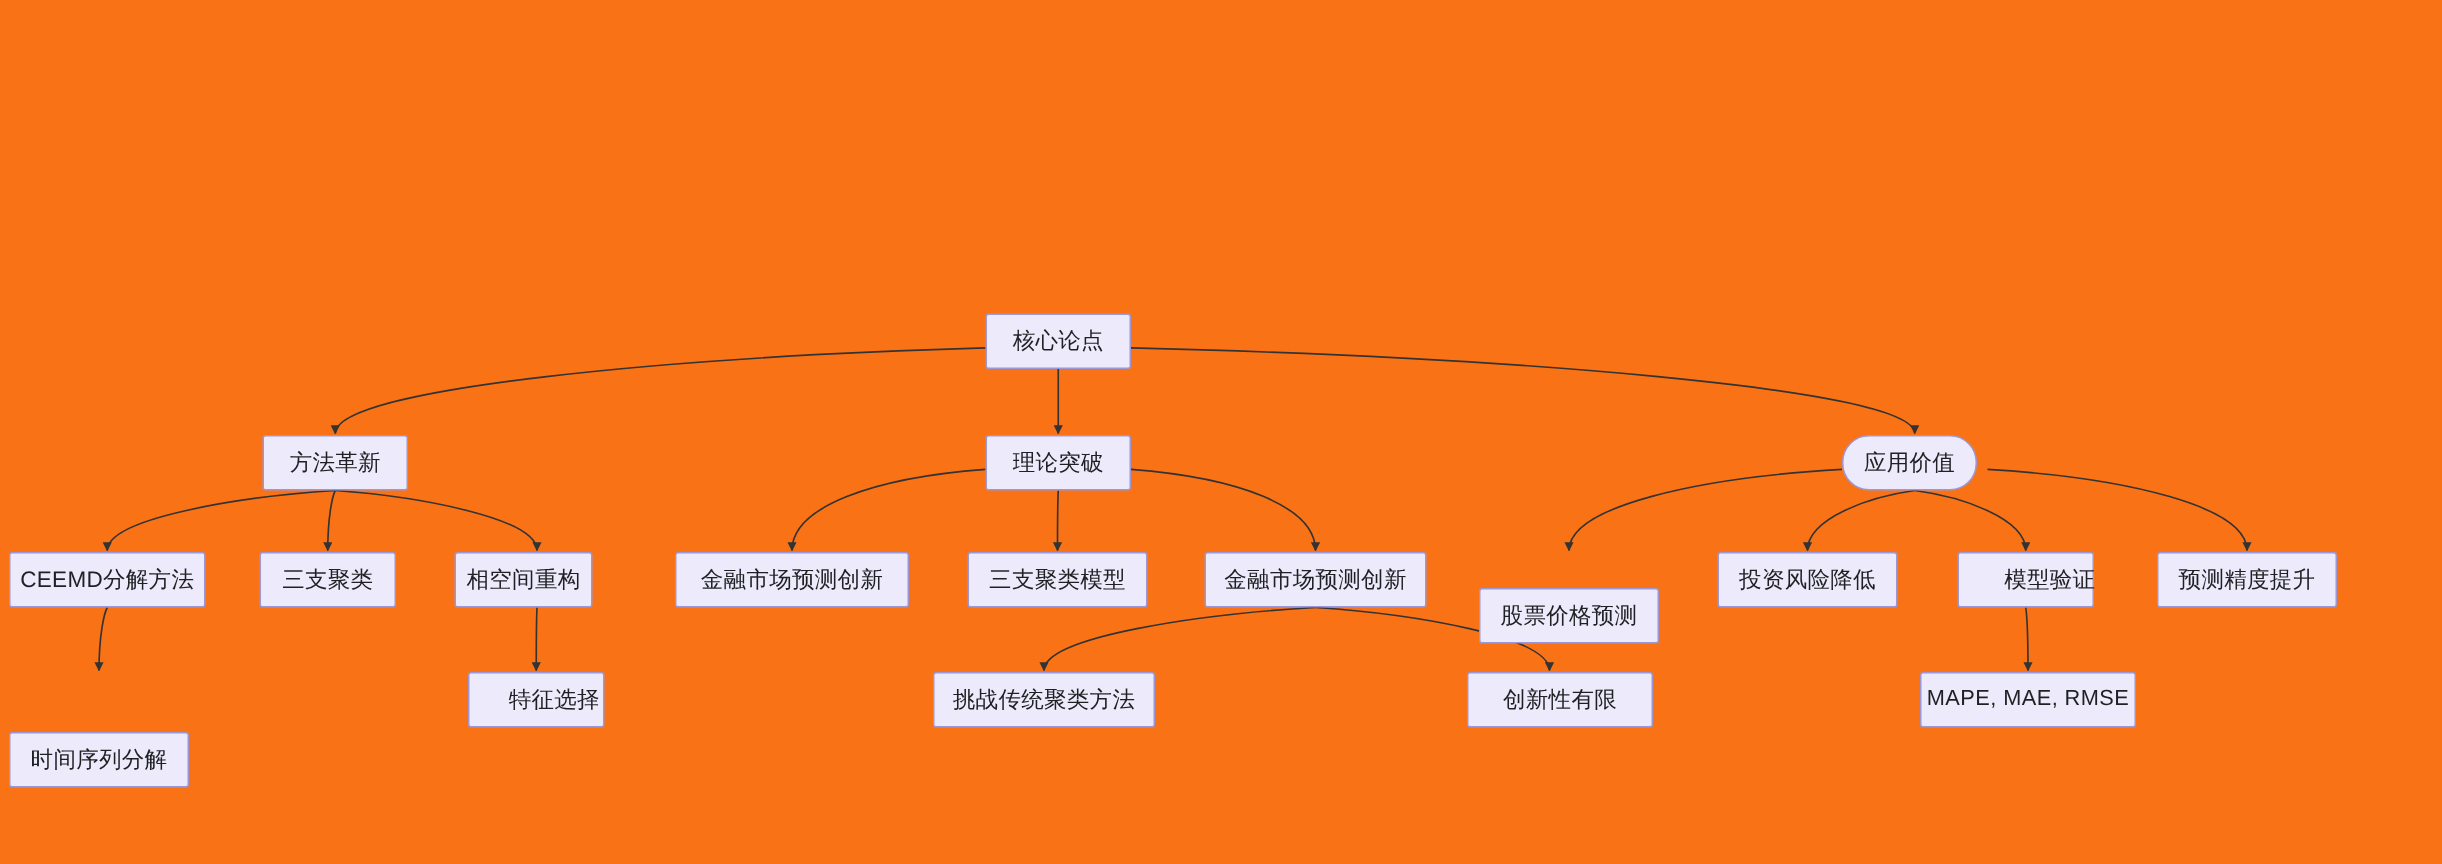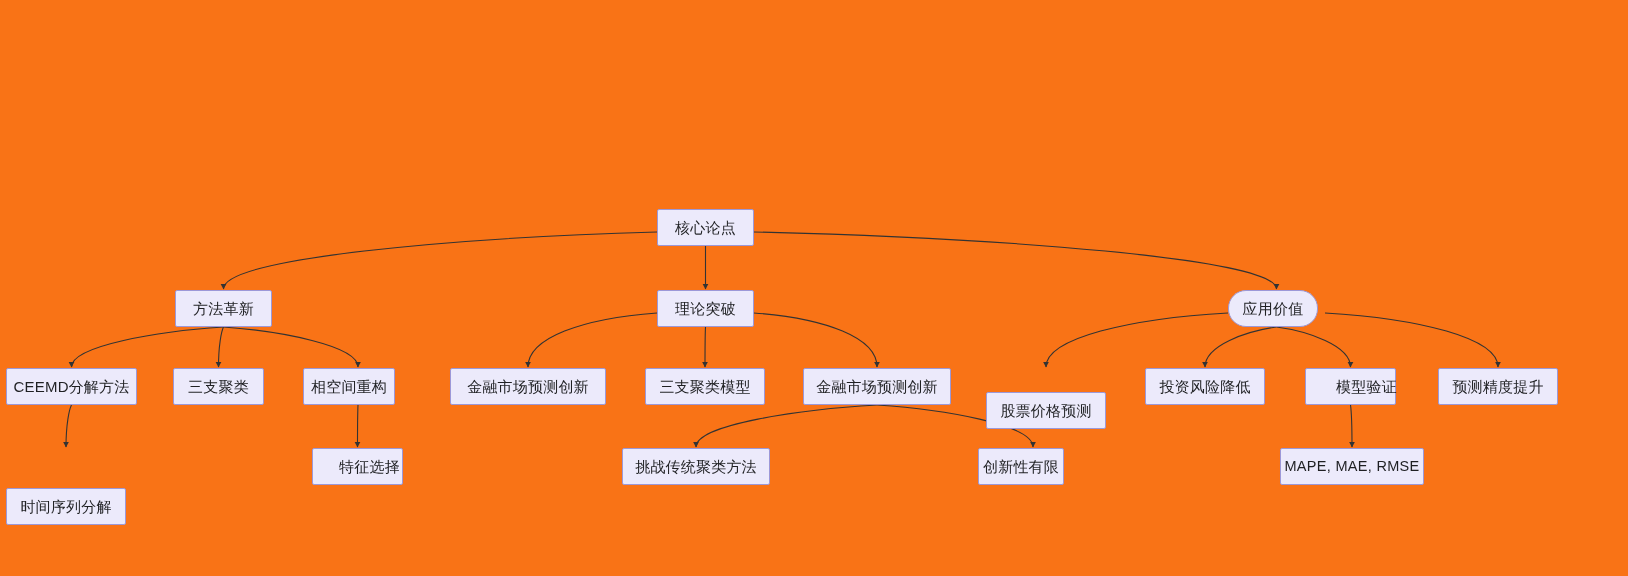--- a/index.html
+++ b/index.html
@@ -127,20 +127,20 @@
       </div>
       <div class="node" style="left: 6px; top: 448px; width: 120px; height: 37px; margin-top: 40px;">
         <span class="node-label">时间序列分解</span>
       </div>
       <div class="node" style="left: 312px; top: 448px; width: 91px; height: 37px; padding-left: 24px;">
         <span class="node-label">特征选择</span>
       </div>
       <div class="node" style="left: 622px; top: 448px; width: 148px; height: 37px;">
         <span class="node-label">挑战传统聚类方法</span>
       </div>
-      <div class="node" style="left: 978px; top: 448px; width: 86px; height: 37px;">
+      <div class="node" style="left: 978px; top: 448px; width: 124px; height: 37px;">
         <span class="node-label">创新性有限</span>
       </div>
       <div class="node latin" style="left: 1280px; top: 448px; width: 144px; height: 37px;">
         <span class="node-label">MAPE, MAE, RMSE</span>
       </div>
     </div>
 </div>
 
 </body></html>

